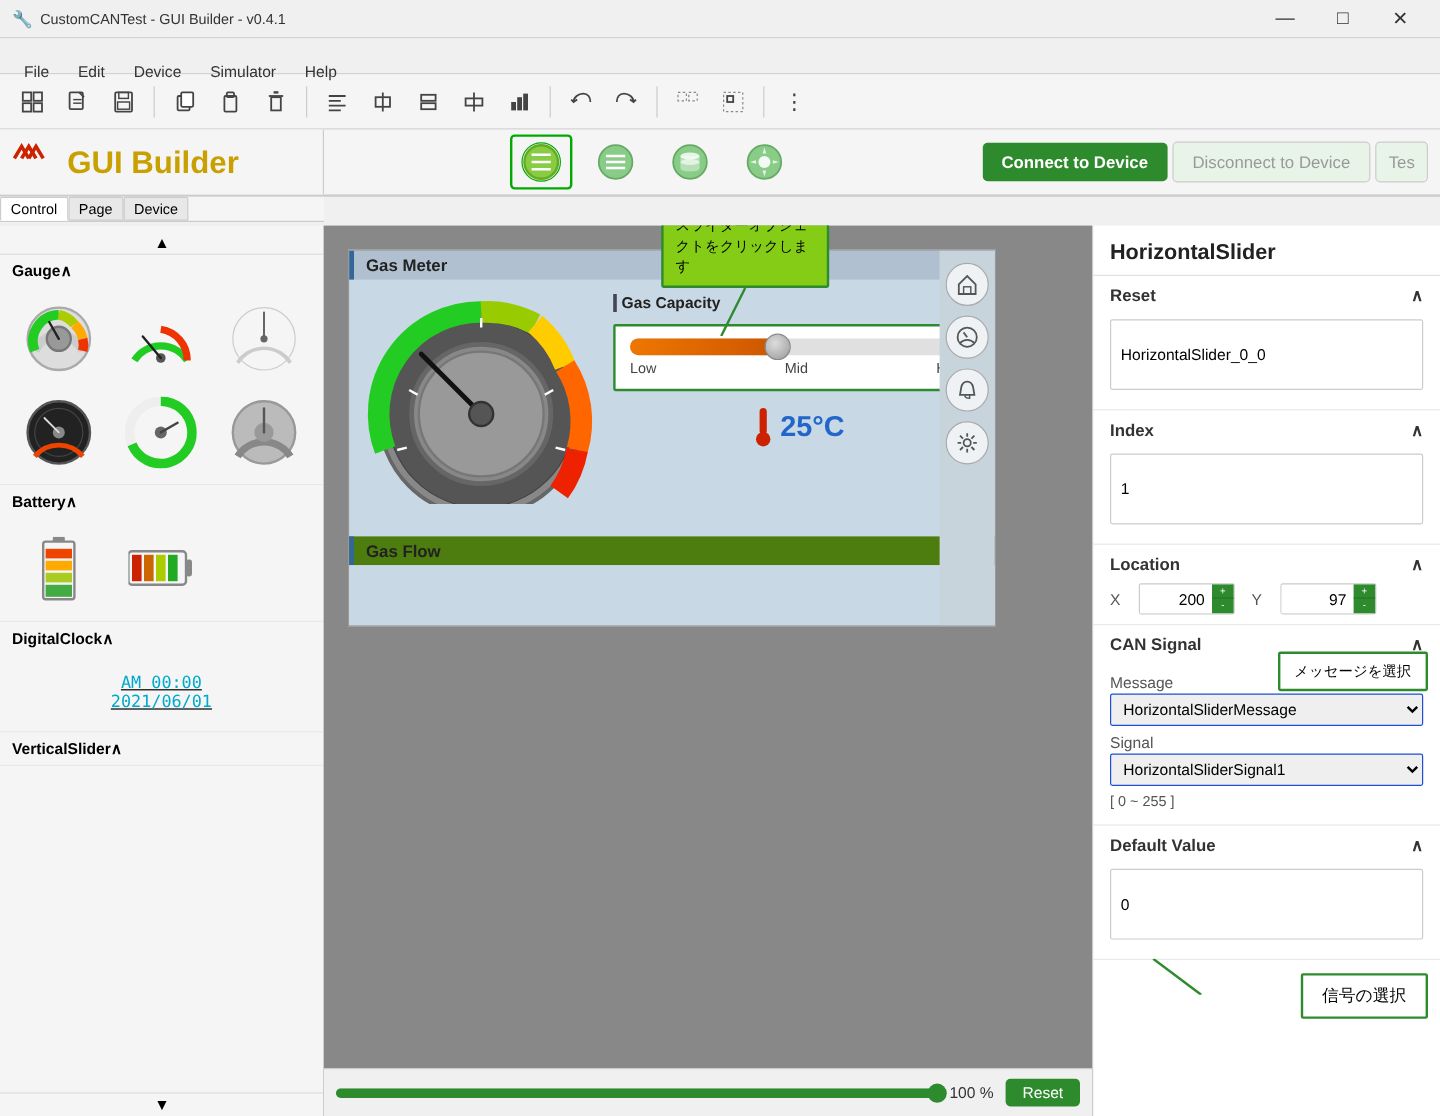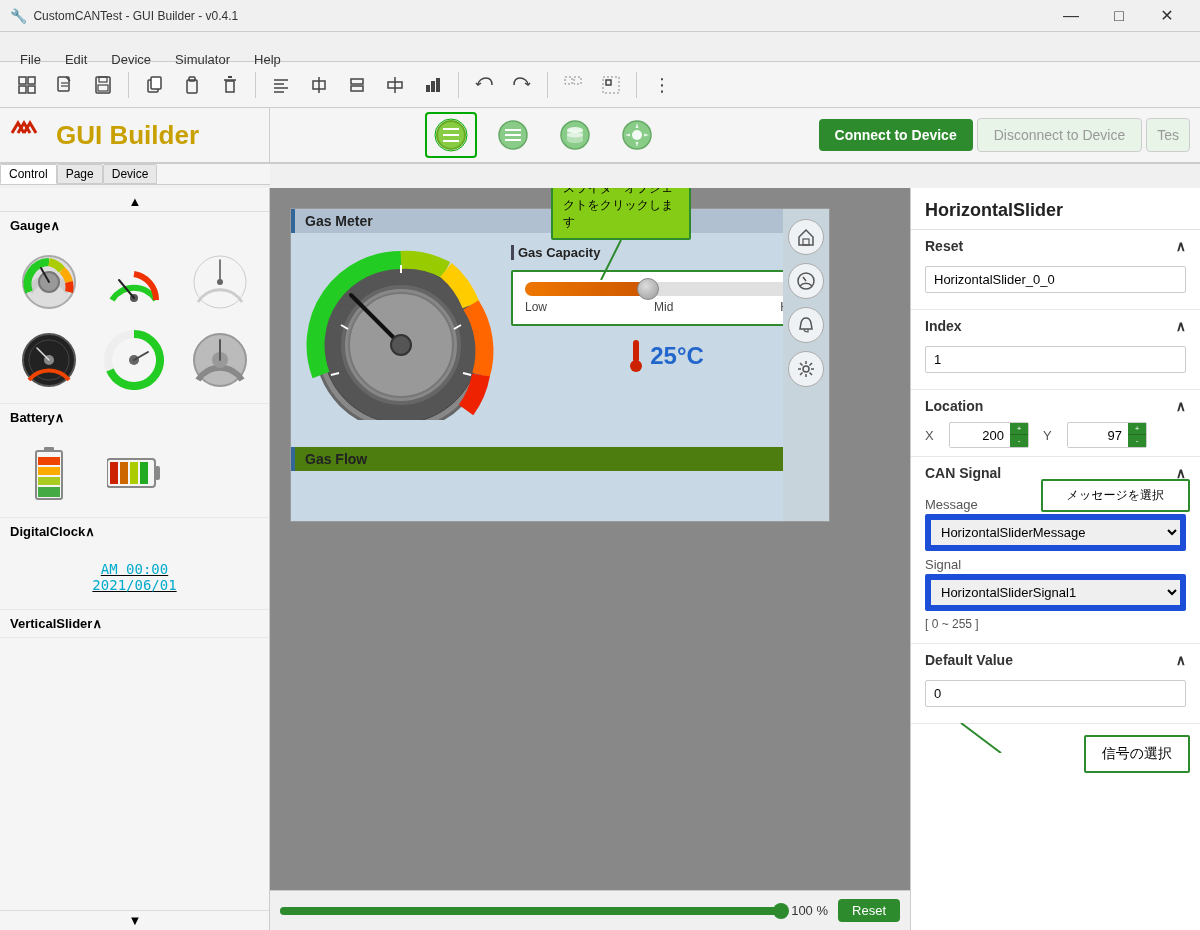--- a/index.html
+++ b/index.html
@@ -53,32 +53,32 @@
     .progress-fill { height: 100%; background: #2d8a2d; border-radius: 4px; width: 100%; }
     .progress-thumb { width: 16px; height: 16px; background: #2d8a2d; border-radius: 50%; position: absolute; top: -4px; left: calc(100% - 8px); }
     .zoom-label { font-size: 13px; color: #333; }
     .reset-btn { background: #2d8a2d; color: white; border: none; padding: 4px 14px; border-radius: 4px; cursor: pointer; font-size: 13px; }
 
     
     .right-panel { width: 290px; min-width: 290px; background: white; border-left: 1px solid #ccc; overflow-y: auto; }
     .panel-title { font-size: 18px; font-weight: bold; padding: 12px 14px 8px; border-bottom: 1px solid #e0e0e0; color: #222; }
     .panel-section { border-bottom: 1px solid #e8e8e8; }
     .panel-section-header { display: flex; justify-content: space-between; align-items: center; padding: 8px 14px; font-size: 14px; font-weight: bold; color: #333; }
-    .panel-input { width: 100%; border: 1px solid #ccc; border-radius: 2px; padding: 5px 8px; font-size: 13px; margin: 4px 0 8px; }
+    .panel-input { width: 100%; border: 1px solid #ccc; border-radius: 2px; padding: 21px 8px; font-size: 13px; margin: 4px 0 8px; }
     .panel-field { padding: 0 14px 8px; }
     .xy-row { display: flex; align-items: center; gap: 6px; }
     .xy-label { font-size: 13px; color: #555; width: 18px; }
     .xy-input-wrap { display: flex; align-items: center; border: 1px solid #ccc; border-radius: 2px; }
     .xy-input { width: 60px; border: none; padding: 4px 6px; font-size: 13px; text-align: right; }
     .xy-stepper { display: flex; flex-direction: column; }
     .xy-step-btn { width: 18px; height: 12px; background: #2d8a2d; color: white; border: none; cursor: pointer; font-size: 8px; display: flex; align-items: center; justify-content: center; line-height: 1; }
     .xy-step-btn:first-child { border-bottom: 1px solid #236b23; }
     .can-section { padding: 8px 14px; }
     .can-label { font-size: 13px; color: #555; margin-bottom: 2px; }
-    .can-select { width: 100%; border: 6px solid #1d4ed8; border-radius: 2px; padding: 4px 6px; font-size: 13px; margin-bottom: 6px; }
+    .can-select { width: 100%; border: 1px solid #1d4ed8; border-radius: 2px; padding: 4px 6px; font-size: 13px; margin-bottom: 6px; }
     .range-text { font-size: 12px; color: #555; margin-bottom: 4px; }
     .slider-widget { border: 2px solid #2d8a2d; background: white; padding: 10px 12px; border-radius: 2px; }
     .slider-track { height: 14px; background: #e0e0e0; border-radius: 7px; position: relative; margin-bottom: 4px; }
     .slider-fill { height: 100%; width: 45%; background: linear-gradient(to right, #ee7700, #cc5500); border-radius: 7px 0 0 7px; }
     .slider-thumb { width: 22px; height: 22px; background: radial-gradient(circle at 40% 35%, #ddd, #999); border-radius: 50%; border: 1px solid #888; position: absolute; right: 52%; top: -4px; cursor: pointer; }
     .slider-labels { display: flex; justify-content: space-between; font-size: 12px; color: #444; }
     .side-icons { position: absolute; right: 0; top: 0; bottom: 0; width: 46px; background: #c8d4dc; display: flex; flex-direction: column; align-items: center; padding-top: 10px; gap: 8px; }
     .side-icon-btn { width: 36px; height: 36px; border-radius: 50%; background: rgba(255,255,255,0.7); border: 1px solid #aaa; display: flex; align-items: center; justify-content: center; cursor: pointer; font-size: 18px; color: #555; }
 
     .scroll-up { width: 270px; height: 20px; background: #f5f5f5; display: flex; align-items: center; justify-content: center; cursor: pointer; border-bottom: 1px solid #ddd; }
@@ -566,21 +566,21 @@
       </div>
     </div>
 
     <div class="panel-section">
       <div class="panel-section-header">
         <span>CAN Signal</span>
         <span>∧</span>
       </div>
       <div class="can-section" style="position:relative;">
         
-        <div style="position:absolute; top:-10px; right:10px; border:2px solid #2d8a2d; background:white; padding:6px 24px; font-size:12px; border-radius:2px; z-index:10; white-space:nowrap;">
+        <div style="position:absolute; top:-10px; right:10px; border:2px solid #2d8a2d; background:white; padding:6px 12px; font-size:12px; border-radius:2px; z-index:10; white-space:nowrap;">
           <span>メッセージを選択</span>
         </div>
         <div class="can-label">Message</div>
         <select class="can-select">
           <option>HorizontalSliderMessage</option>
         </select>
         <div class="can-label">Signal</div>
         <select class="can-select">
           <option>HorizontalSliderSignal1</option>
         </select>

